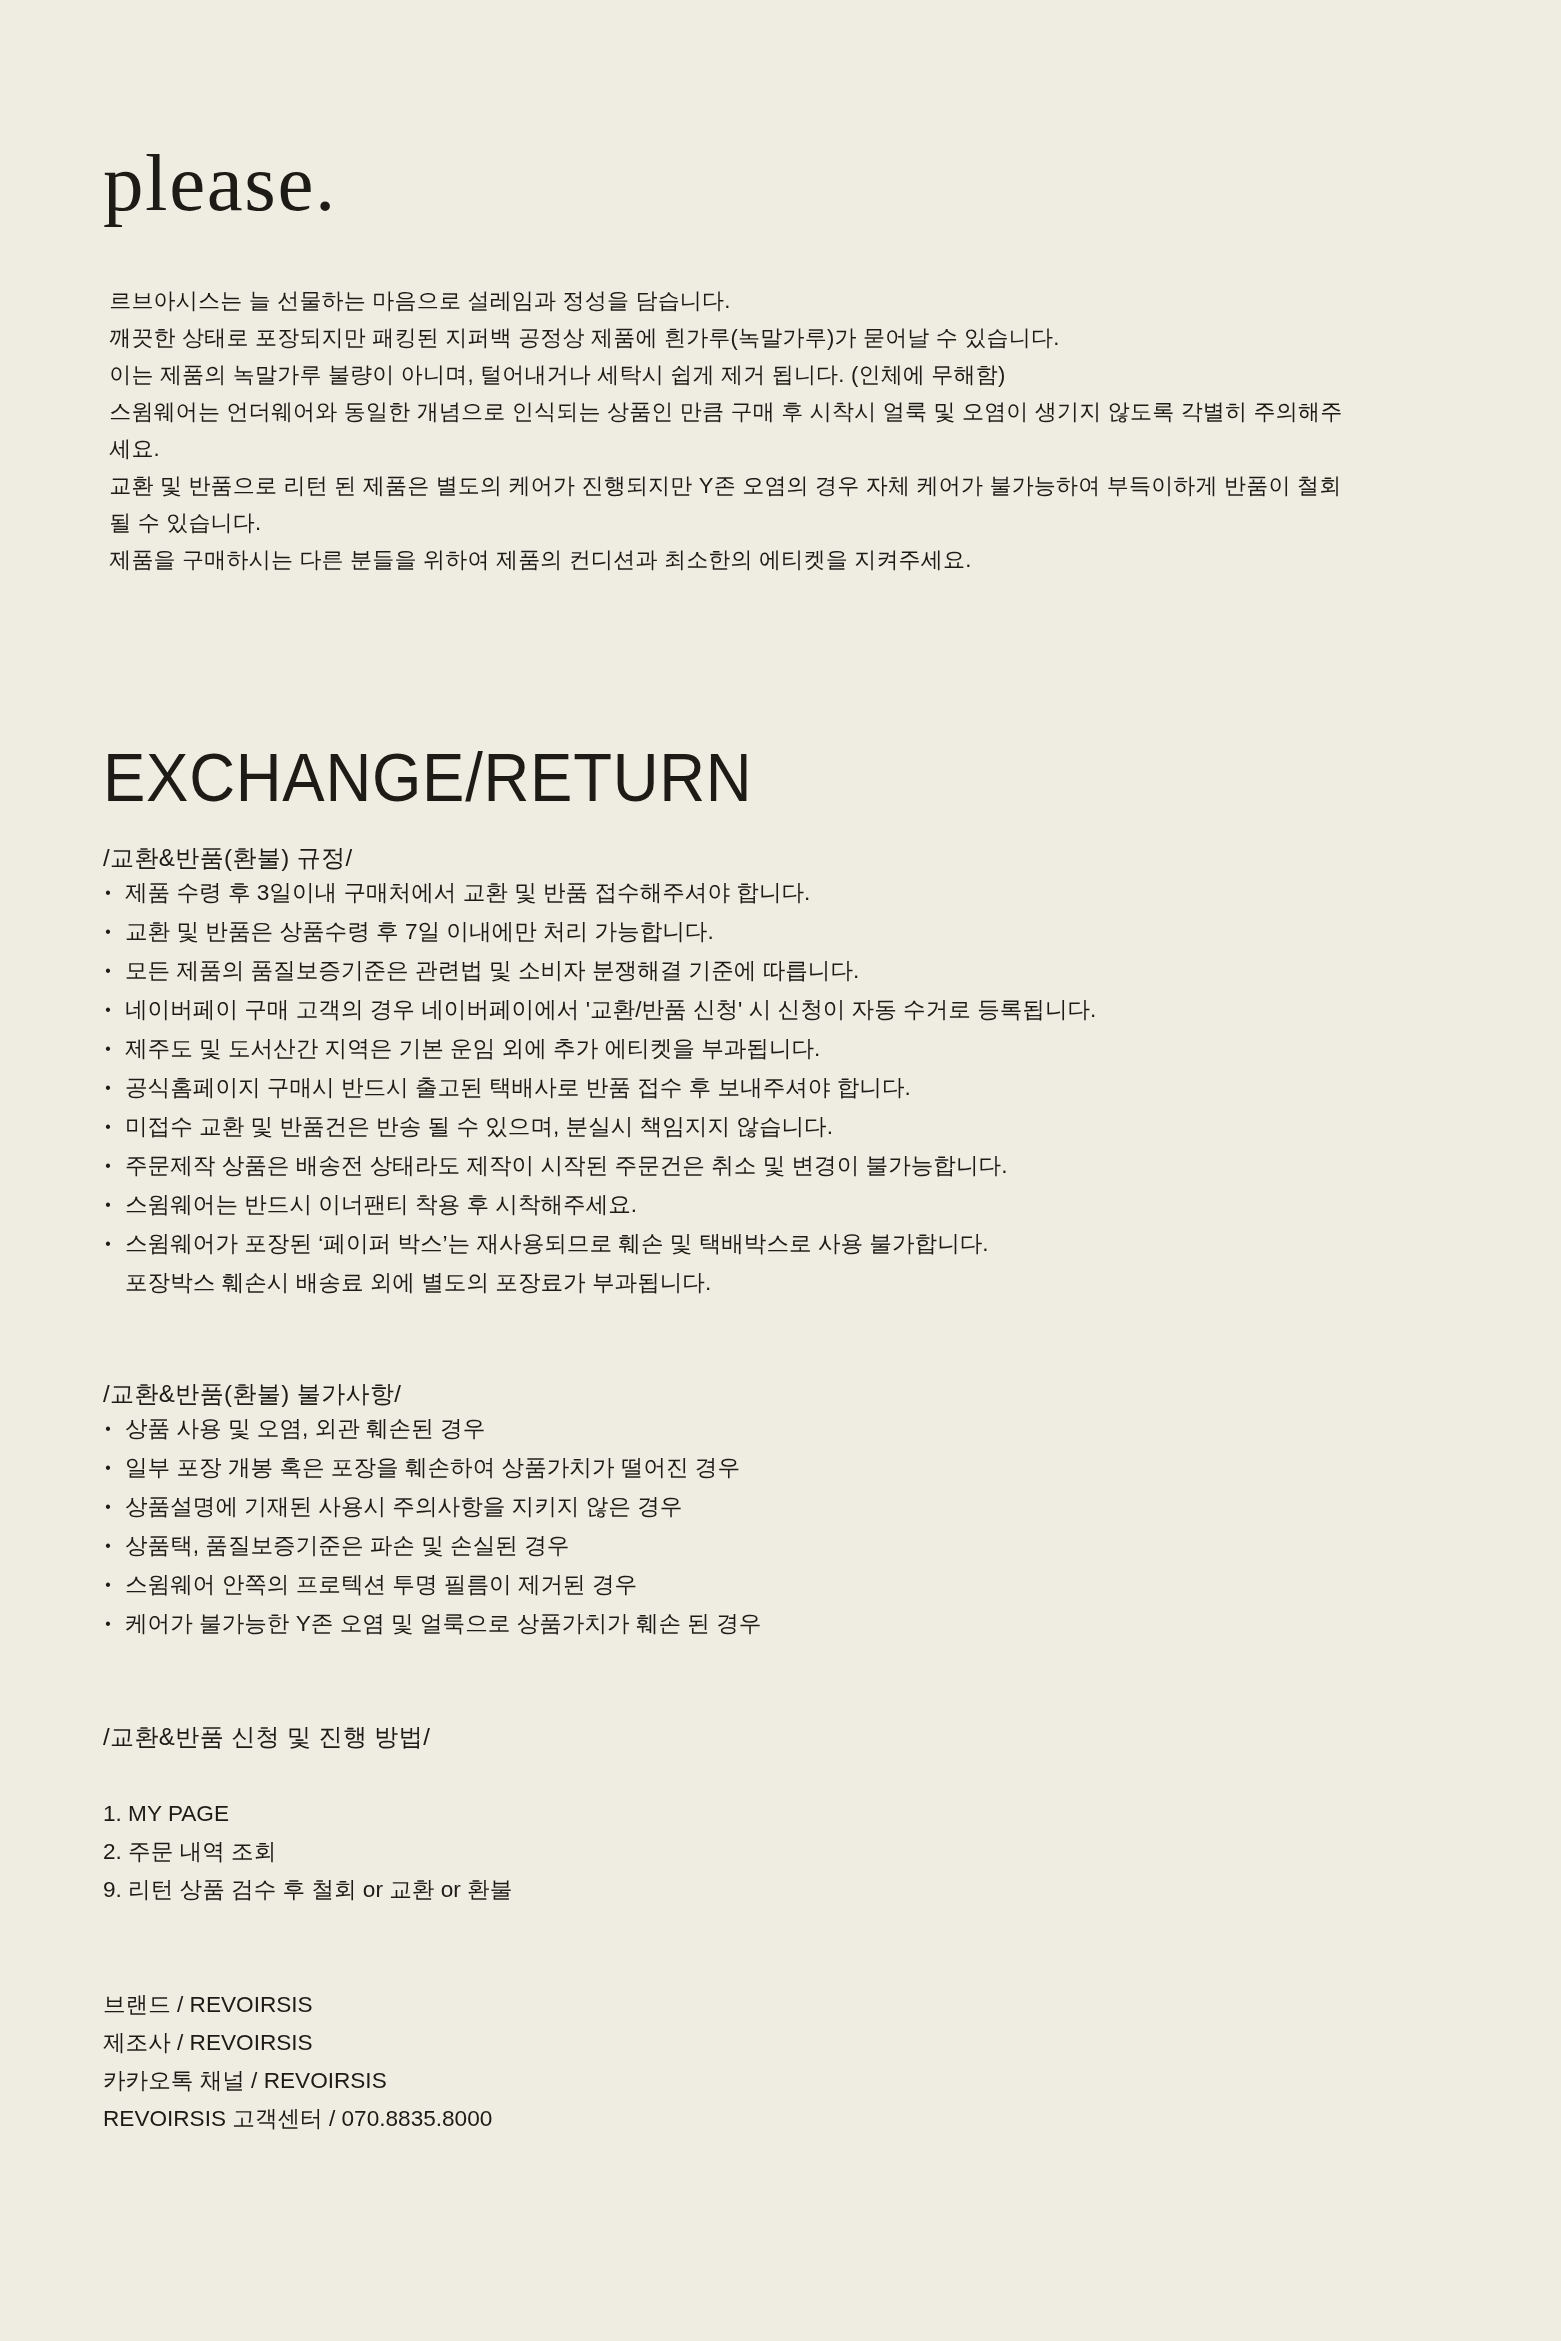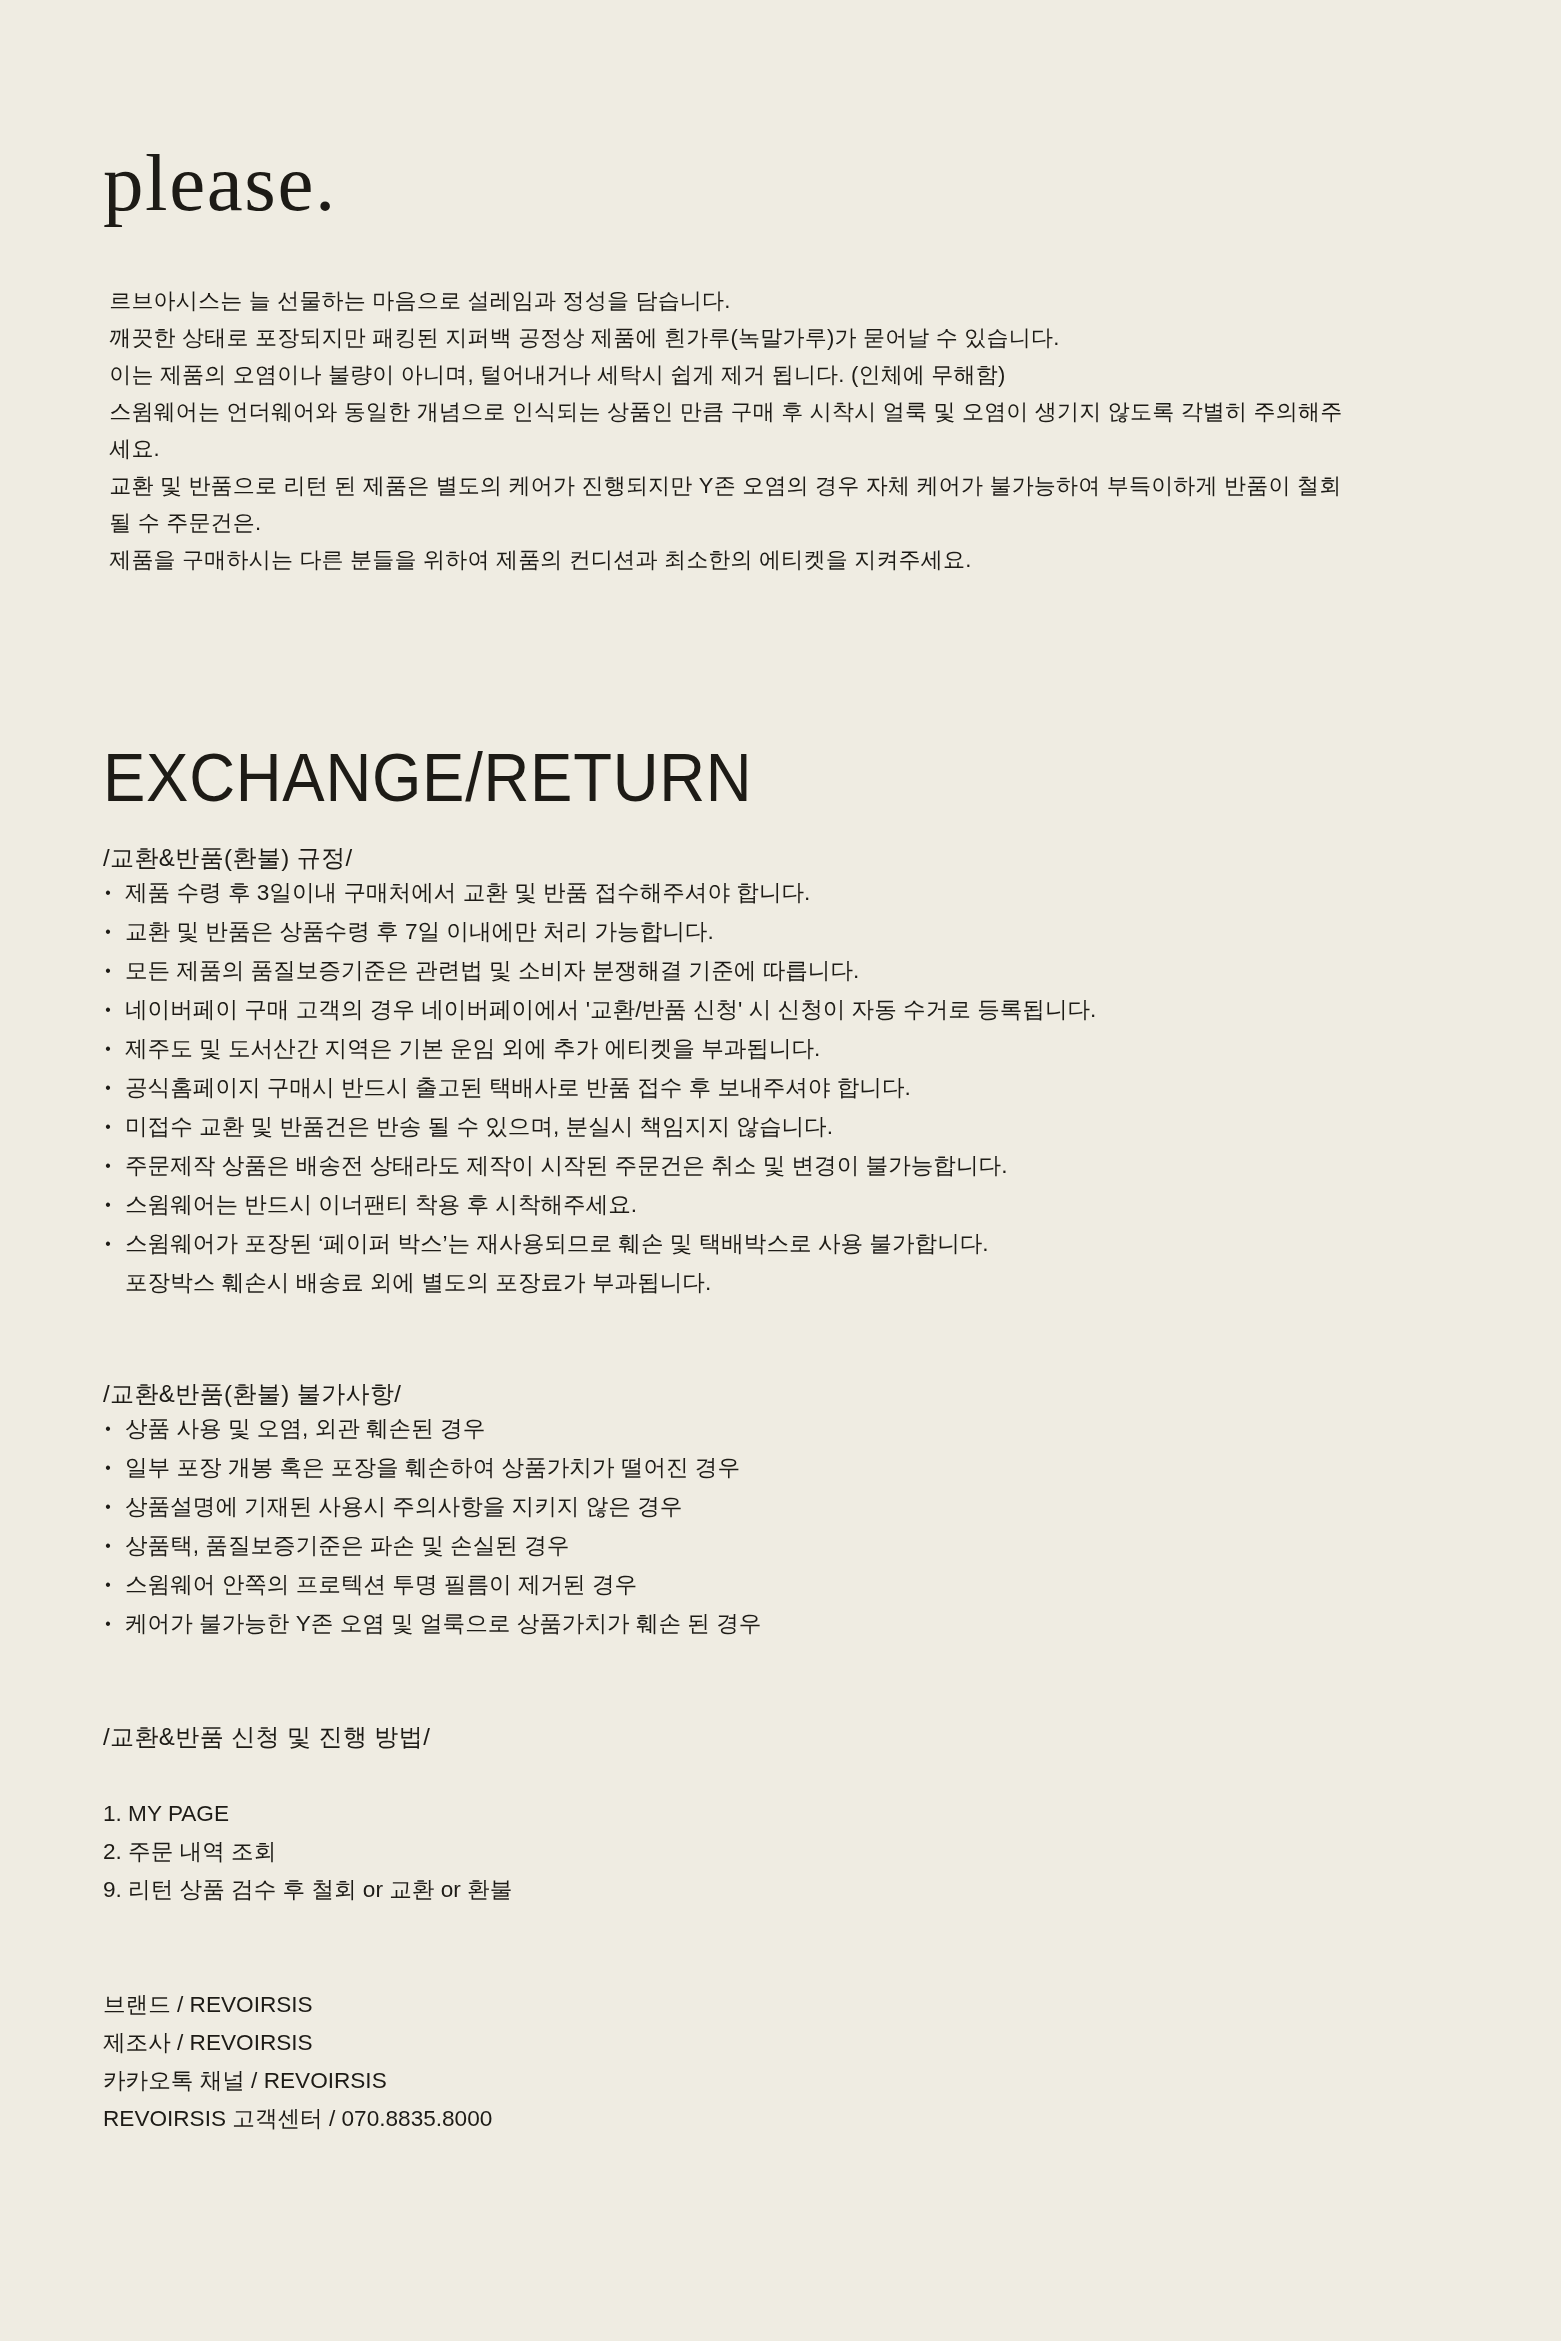--- a/index.html
+++ b/index.html
@@ -105,23 +105,23 @@
 </head>
 <body style="background-color: rgb(239, 236, 226); color: rgb(29, 27, 22);">
 
 <div class="page">
 
   <section>
     <h1 class="intro-title">please.</h1>
     <div class="intro-para">
       <p>르브아시스는 늘 선물하는 마음으로 설레임과 정성을 담습니다.</p>
       <p>깨끗한 상태로 포장되지만 패킹된 지퍼백 공정상 제품에 흰가루(녹말가루)가 묻어날 수 있습니다.</p>
-      <p>이는 제품의 오염이나 불량이 아니며, 털어내거나 세탁시 쉽게 제거 됩니다. (인체에 무해함)</p>
+      <p>이는 제품의 녹말가루 불량이 아니며, 털어내거나 세탁시 쉽게 제거 됩니다. (인체에 무해함)</p>
       <p>스윔웨어는 언더웨어와 동일한 개념으로 인식되는 상품인 만큼 구매 후 시착시 얼룩 및 오염이 생기지 않도록 각별히 주의해주세요.</p>
-      <p>교환 및 반품으로 리턴 된 제품은 별도의 케어가 진행되지만 Y존 오염의 경우 자체 케어가 불가능하여 부득이하게 반품이 철회 될 수 주문건은.</p>
+      <p>교환 및 반품으로 리턴 된 제품은 별도의 케어가 진행되지만 Y존 오염의 경우 자체 케어가 불가능하여 부득이하게 반품이 철회 될 수 있습니다.</p>
       <p>제품을 구매하시는 다른 분들을 위하여 제품의 컨디션과 최소한의 에티켓을 지켜주세요.</p>
     </div>
   </section>
 
   <section>
     <h2 class="exchange-title">EXCHANGE/RETURN</h2>
 
     <h3 class="sub-heading h-policy">/교환&amp;반품(환불) 규정/</h3>
     <ul class="bullets bullets-policy">
       <li class="bullet">제품 수령 후 3일이내 구매처에서 교환 및 반품 접수해주셔야 합니다.</li>

